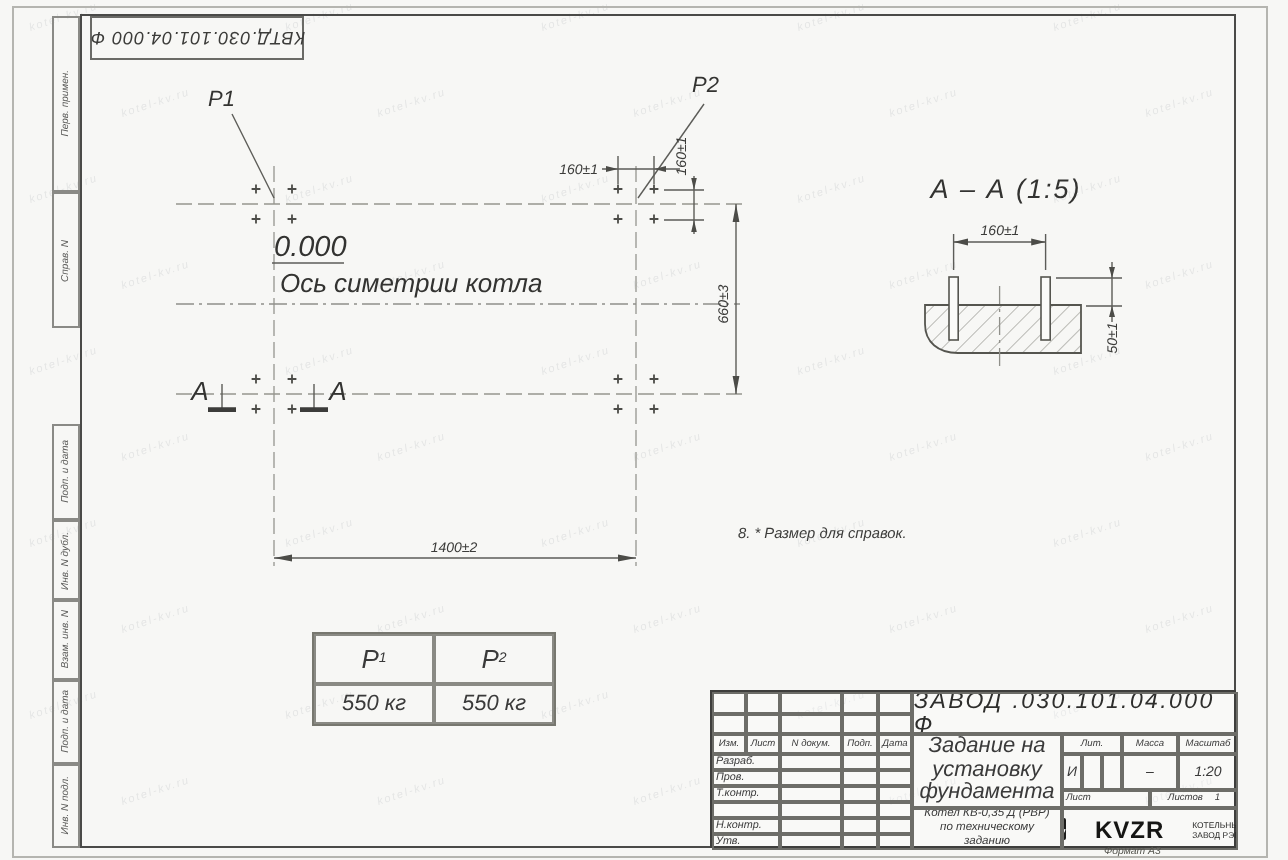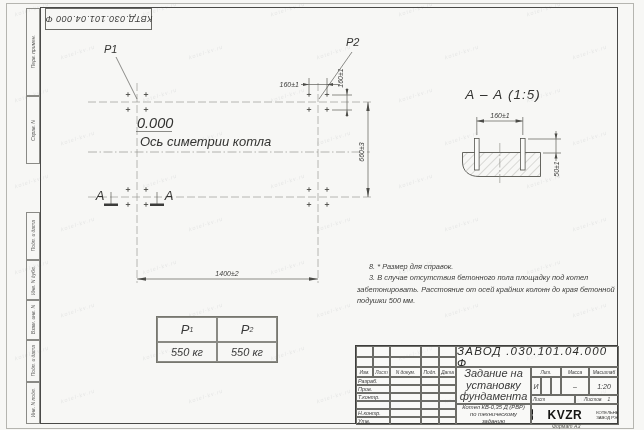--- a/index.html
+++ b/index.html
@@ -210,21 +210,20 @@
   <div class="cell hd">
       <span>P</span>
       <sub>2</sub>
     </div>
   <div class="cell val">550 кг</div>
   <div class="cell val">550 кг</div>
 </div>
 
 <div class="notes">
   <p>8. * Размер для справок.</p>
-  <p>3. В случае отсутствия бетонного пола площадку под котел забетонировать. Расстояние от осей крайних колонн до края бетонной подушки 500 мм.</p>
 </div>
 
 <div class="stamp">
 
   <div class="sc" style="left:0;top:0;width:17px;height:11px"></div>
   <div class="sc" style="left:17px;top:0;width:17px;height:11px"></div>
   <div class="sc" style="left:34px;top:0;width:31px;height:11px"></div>
   <div class="sc" style="left:65px;top:0;width:18px;height:11px"></div>
   <div class="sc" style="left:83px;top:0;width:17px;height:11px"></div>
   <div class="sc" style="left:0;top:11px;width:17px;height:10px"></div>

